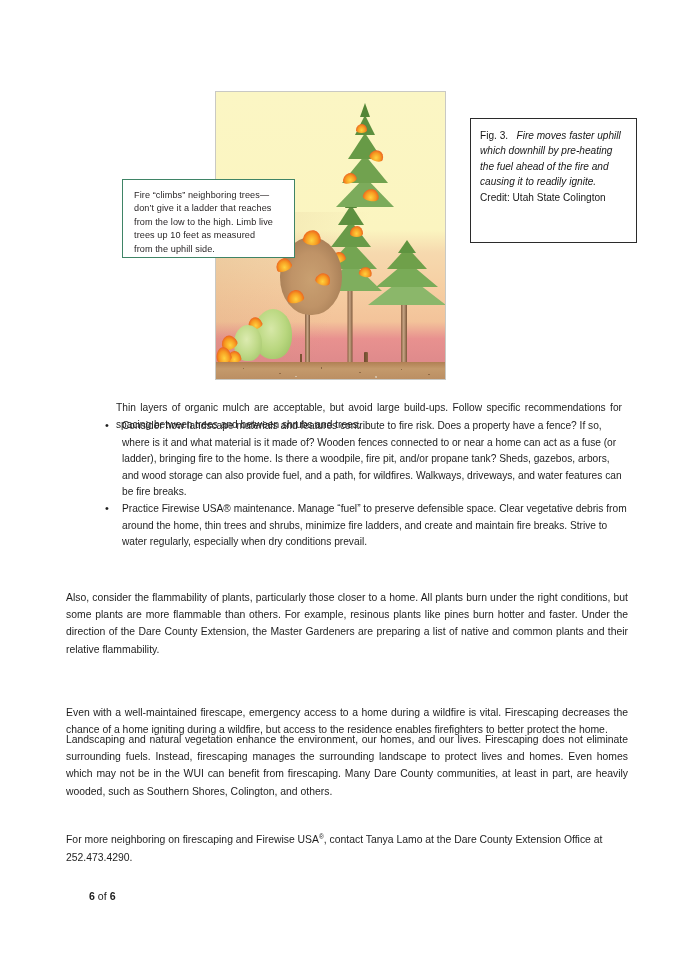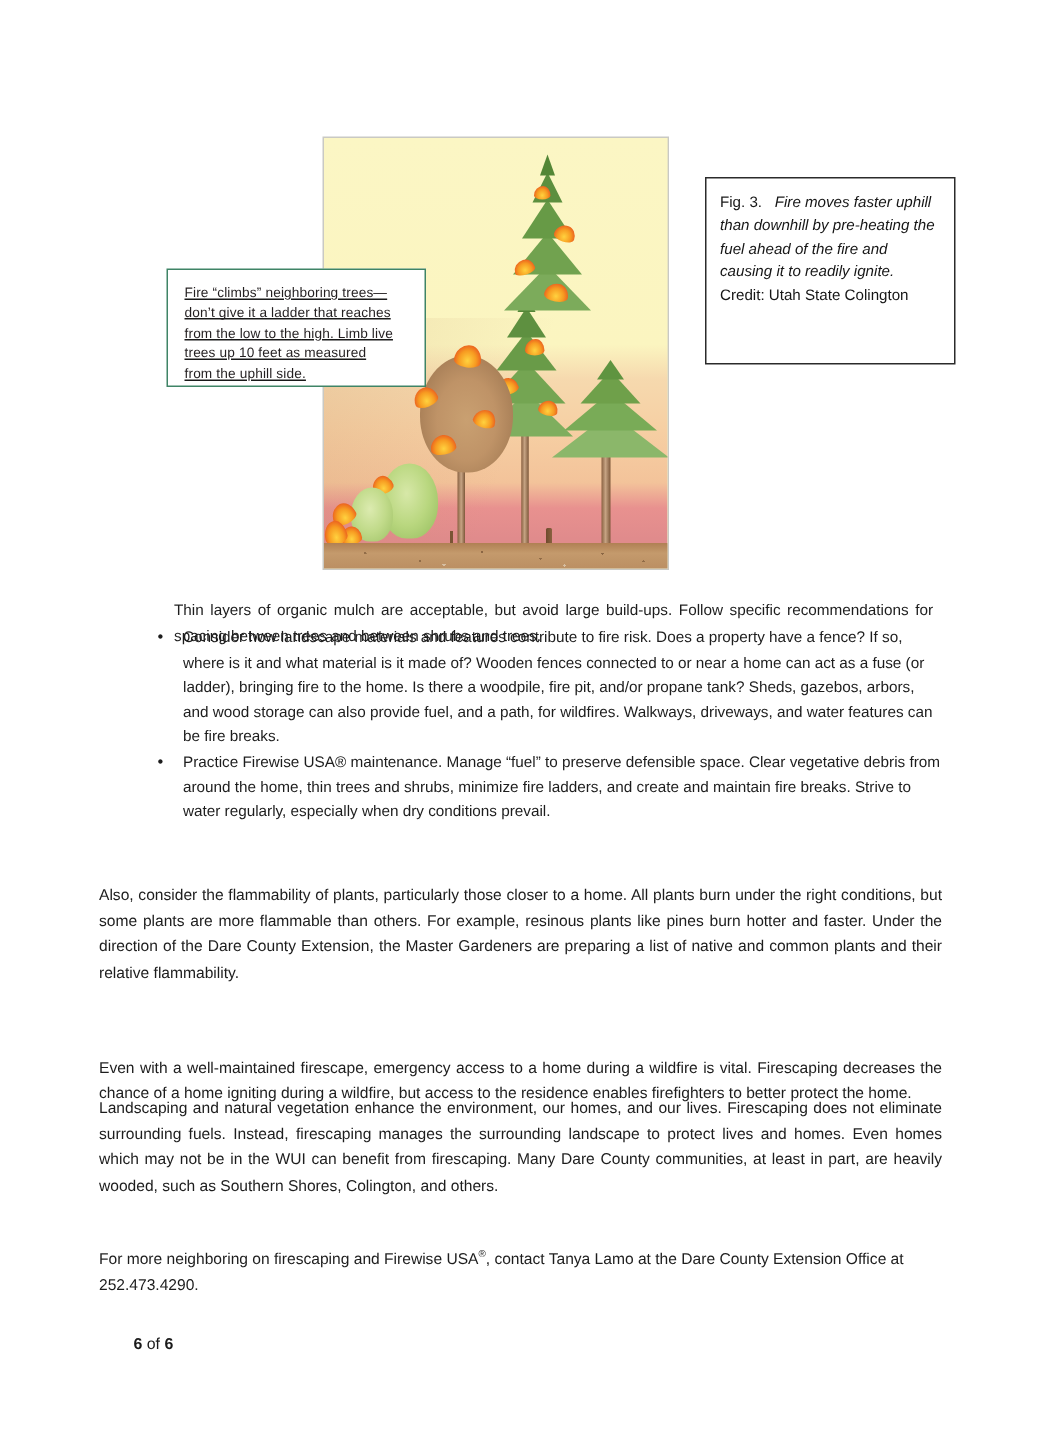--- a/index.html
+++ b/index.html
@@ -102,29 +102,28 @@
   }
   .smoke-tree {
     position: absolute;
     border-radius: 50% 50% 48% 48%;
     background: radial-gradient(ellipse at 50% 55%, #c9a071 0%, #bf9367 45%, #a87f57 75%, rgba(168,127,87,.25) 100%);
   }
 
   
   #callout-fire-climbs {
     position: absolute;
-    left: 111px;
+    left: 122px;
     top: 179px;
     width: 173px;
     height: 79px;
     background: #ffffff;
     border: 1.4px solid #3f8466;
     box-sizing: border-box;
     padding: 9px 18px 0 11px;
-    text-decoration: underline;
   }
   #callout-fire-climbs p {
     margin: 0;
     font-size: 9.1px;
     line-height: 13.4px;
     color: #231f20;
     letter-spacing: .1px;
   }
 
   
@@ -277,21 +276,21 @@
 </div>
 
 <div id="callout-fire-climbs">
   <p>Fire “climbs” neighboring trees—don’t give it a ladder that reaches from the low to the high. Limb live trees up 10 feet as measured from the uphill side.</p>
 </div>
 
 <div id="figure-caption-box">
   <p>
     <span>Fig. 3.</span>
     <span>&nbsp; </span>
-    <span class="cap-italic">Fire moves faster uphill than downhill by pre-heating the fuel ahead of the fire and causing it to readily ignite.</span>
+    <span class="cap-italic">Fire moves faster uphill which downhill by pre-heating the fuel ahead of the fire and causing it to readily ignite.</span>
     <br>
     <span>Credit: Utah State Colington</span>
   </p>
 </div>
 
 <div class="indent-block" style="top:400px;">Thin layers of organic mulch are acceptable, but avoid large build-ups.   Follow specific recommendations for spacing between trees and between shrubs and trees.</div>
 
 <ul class="bullet-list" style="top:418px;">
   <li>Consider how landscape materials and features contribute to fire risk.  Does a property have a fence? If so, where is it and what material is it made of?  Wooden fences connected to or near a home can act as a fuse (or ladder), bringing fire to the home.  Is there a woodpile, fire pit, and/or propane tank? Sheds, gazebos, arbors, and wood storage can also provide fuel, and a path, for wildfires.  Walkways, driveways, and water features can be fire breaks.</li>
   <li>Practice Firewise USA® maintenance. Manage “fuel” to preserve defensible space. Clear vegetative debris from around the home, thin trees and shrubs, minimize fire ladders, and create and maintain fire breaks.  Strive to water regularly, especially when dry conditions prevail.</li>

